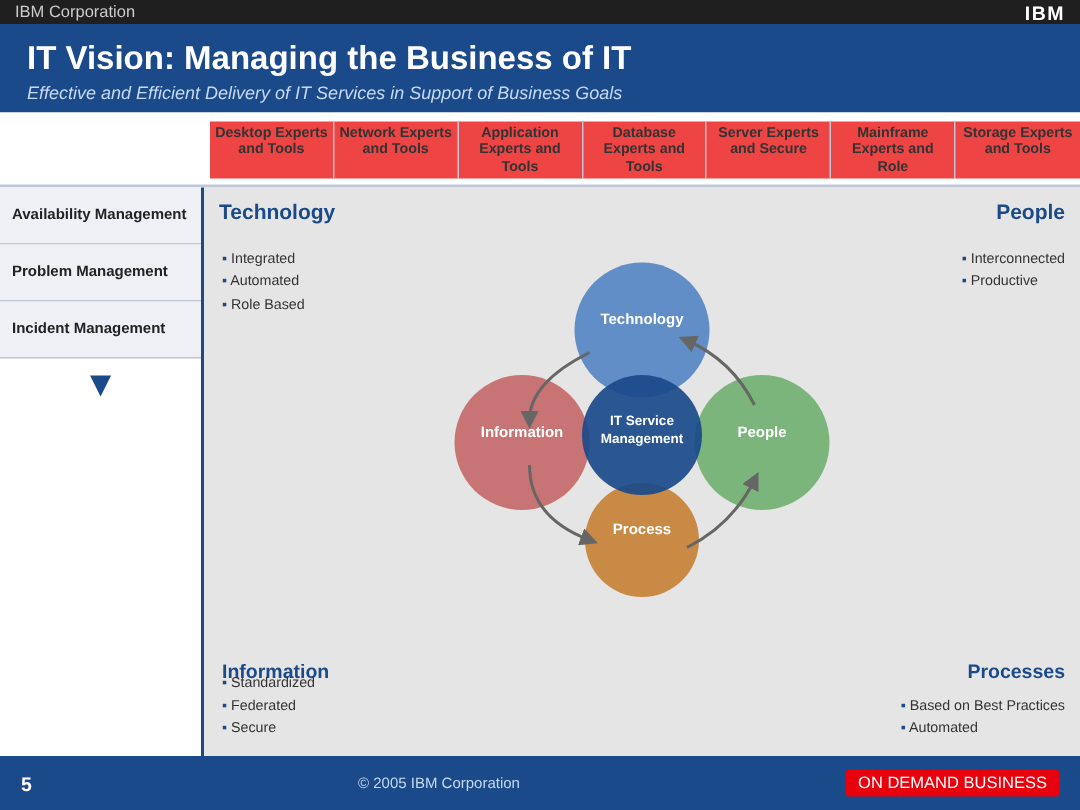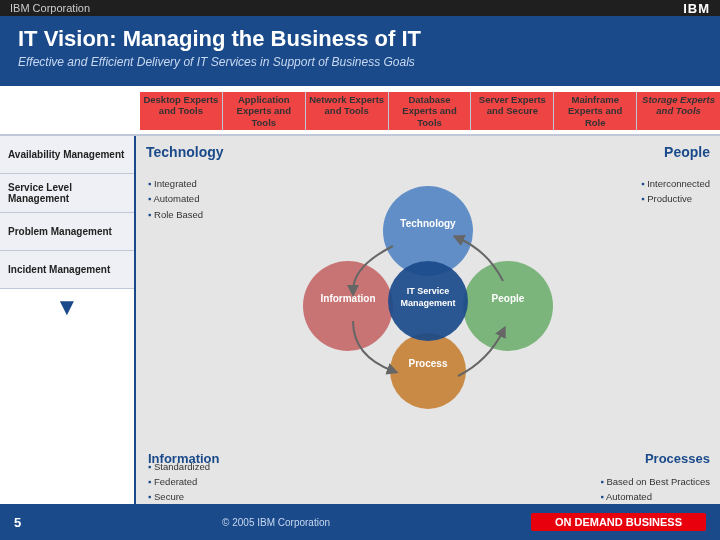--- a/index.html
+++ b/index.html
@@ -28,21 +28,21 @@
       letter-spacing: 1px;
     }
     .header-corp {
       color: #ccc;
       font-size: 11px;
     }
 
     
     .title-section {
       background: #1a4a8a;
-      padding: 10px 18px 17px 18px;
+      padding: 10px 18px 6px 18px;
     }
     .page-title {
       color: #fff;
       font-size: 22px;
       font-weight: bold;
       margin-bottom: 3px;
     }
     .page-subtitle {
       color: #c8d8f0;
       font-size: 12px;
@@ -60,21 +60,21 @@
       width: 88px;
       text-align: center;
       font-size: 9.5px;
       color: #333;
       font-weight: bold;
       line-height: 1.2;
       padding: 2px 3px;
       border-right: 1px solid #c0c8d8;
       background: #ef4444;
     }
-    .col-header:last-child { border-right: none; font-style: italic; }
+    .col-header:last-child { border-right: none; }
 
     
     .content-layout {
       display: flex;
       height: 380px;
     }
 
     
     .left-sidebar {
       width: 136px;
@@ -224,53 +224,52 @@
       font-weight: bold;
     }
     .footer-copyright {
       color: #c8d8f0;
       font-size: 10px;
     }
     .footer-logo {
       background: #e8000d;
       color: #fff;
       font-size: 11px;
-      font-weight: bold;
-      padding: 3px 24px;
+      font-weight: normal;
+      padding: 3px 8px;
       border-radius: 2px;
     }
   </style>
 </head>
 <body>
 
 <div class="header-bar">
   <span class="header-corp">IBM Corporation</span>
   <span class="ibm-logo">IBM</span>
 </div>
 
 <div class="title-section">
   <div class="page-title">IT Vision: Managing the Business of IT</div>
   <div class="page-subtitle">Effective and Efficient Delivery of IT Services in Support of Business Goals</div>
 </div>
 
 <div class="columns-area">
   <div class="col-header">Desktop Experts and Tools</div>
+  <div class="col-header">Network Experts and Tools</div>
   <div class="col-header">Application Experts and Tools</div>
-  <div class="col-header">Network Experts and Tools</div>
   <div class="col-header">Database Experts and Tools</div>
   <div class="col-header">Server Experts and Secure</div>
   <div class="col-header">Mainframe Experts and Role</div>
   <div class="col-header">Storage Experts and Tools</div>
 </div>
 
 <div class="content-layout">
 
   <div class="left-sidebar">
     <div class="mgmt-item">Availability Management</div>
-    <div class="mgmt-item">Service Level Management</div>
     <div class="mgmt-item">Problem Management</div>
     <div class="mgmt-item">Incident Management</div>
     <div class="down-arrow">▼</div>
   </div>
 
   <div class="diagram-area">
 
     <div class="tech-box">
       <span>Technology</span>
     </div>

